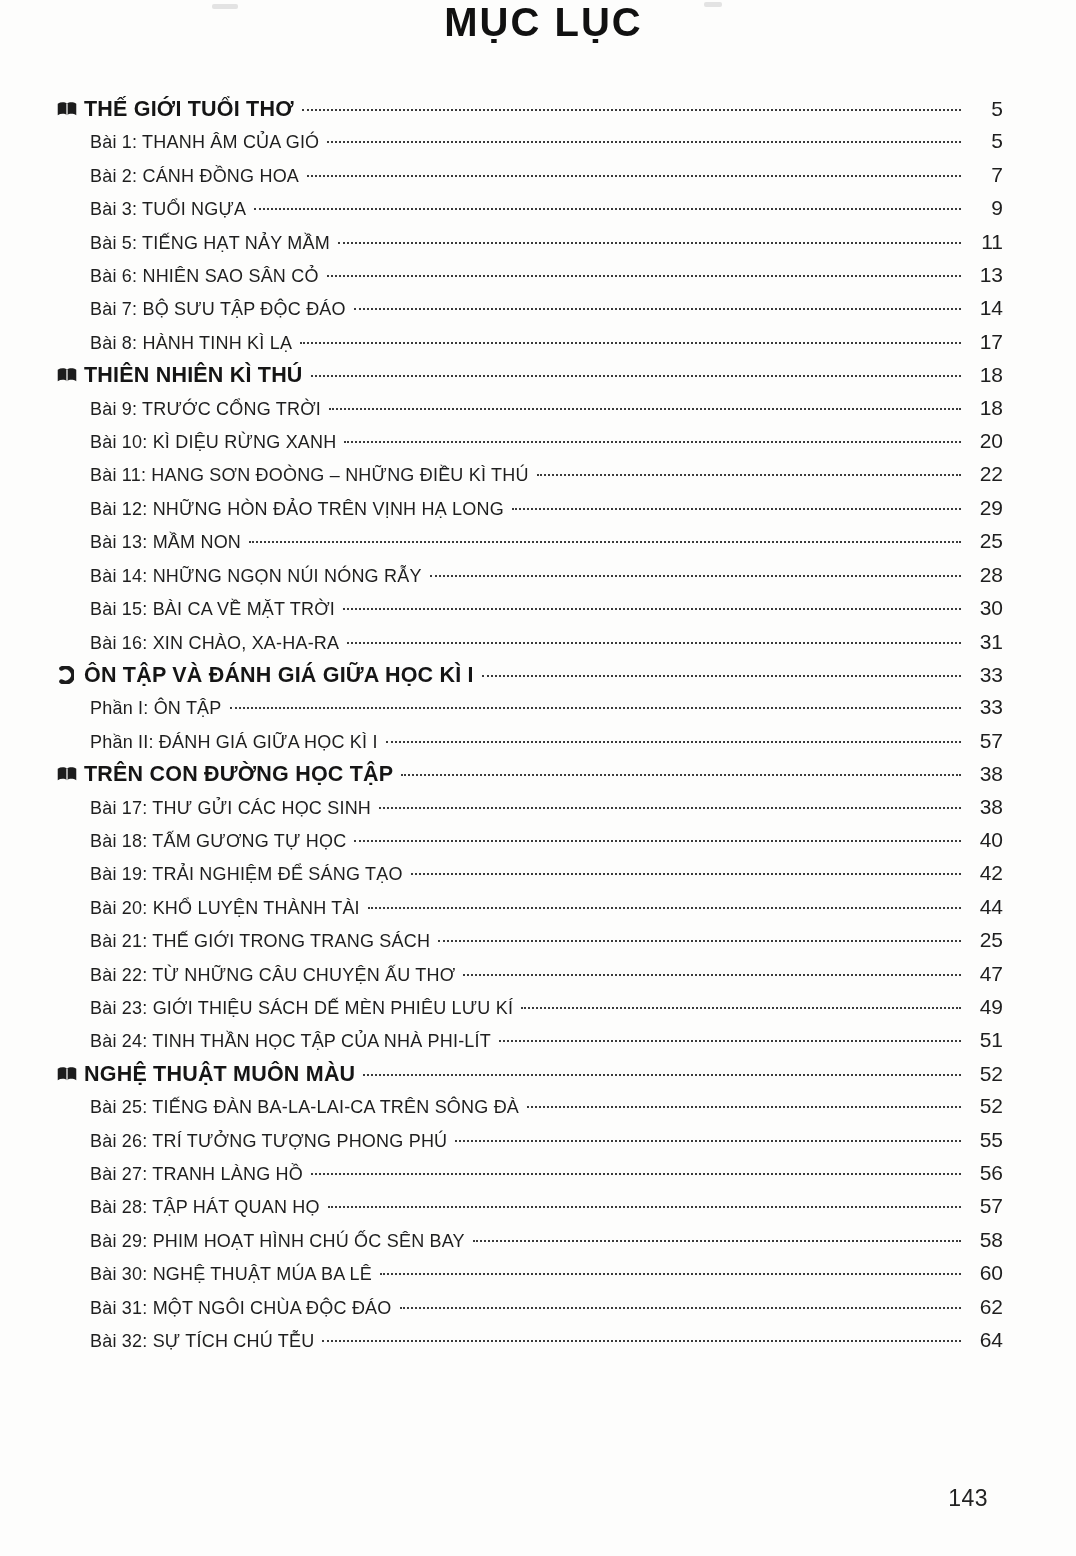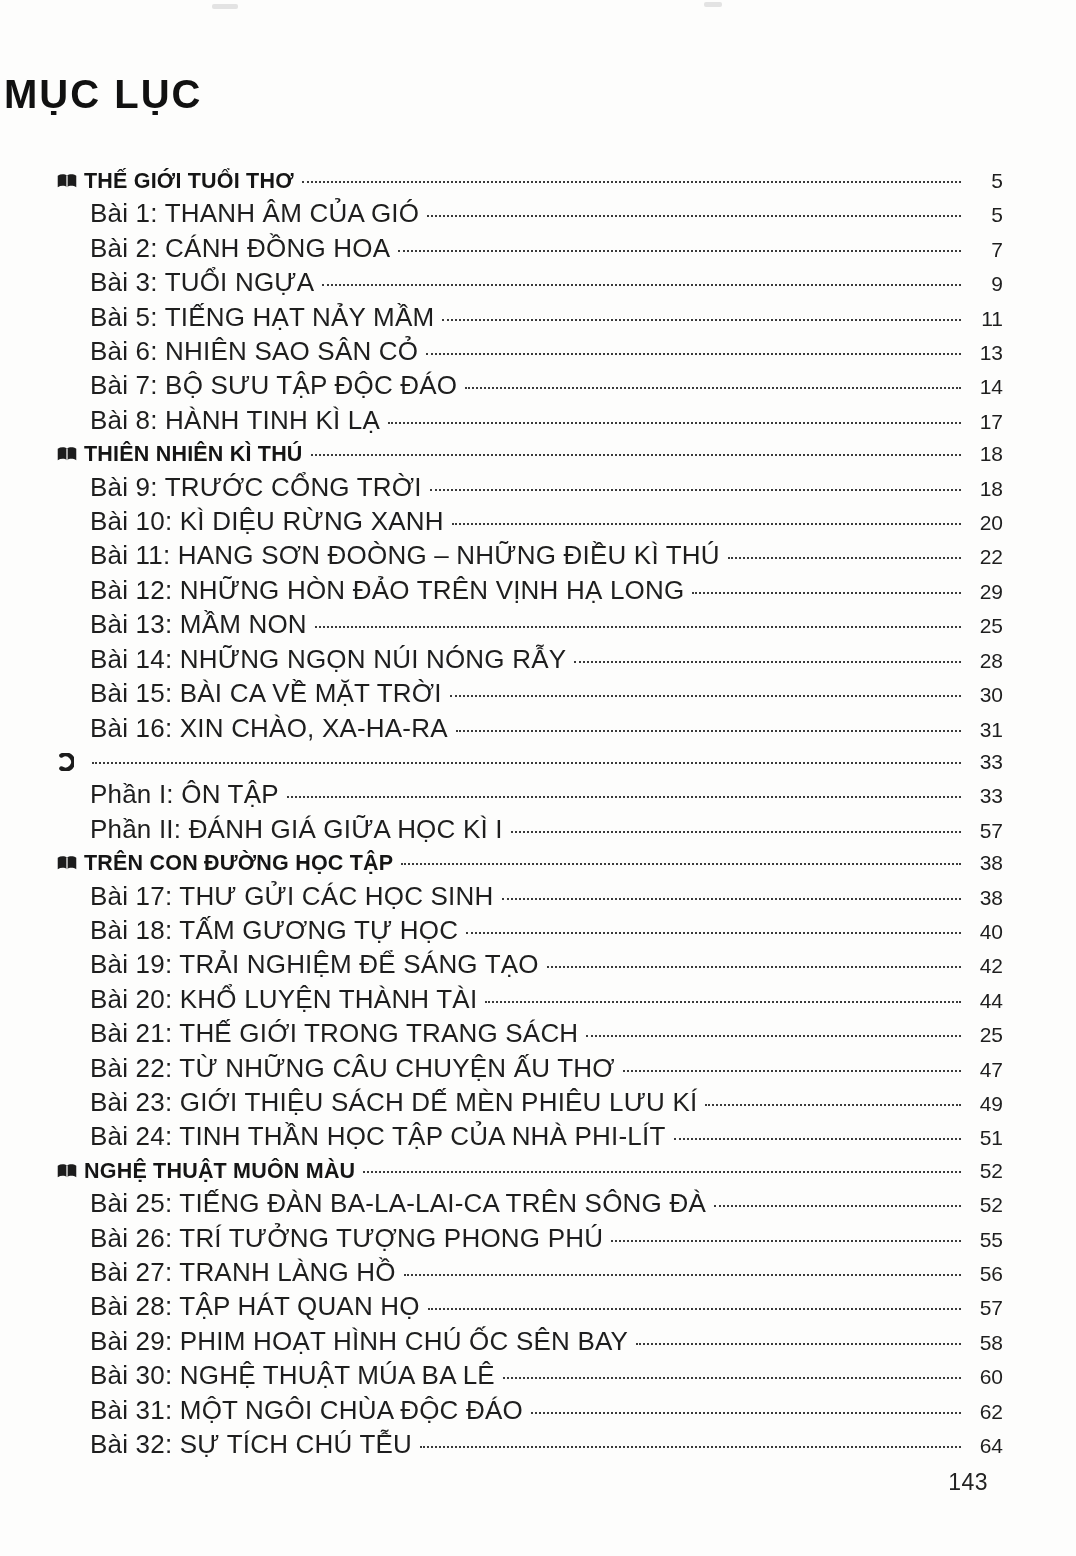--- a/index.html
+++ b/index.html
@@ -12,25 +12,25 @@
     position: relative;
     width: 1076px;
     height: 1556px;
     margin: 0 auto;
     background: #fdfdfc;
     color: #1f1f1f;
     overflow: hidden;
     box-sizing: border-box;
   }
   .title {
+    text-align: center;
     font-size: 40px;
     font-weight: 700;
     letter-spacing: 2px;
-    padding-top: 72px;
-    margin: 0 0 0 4px;
+    margin: 0 0 0 11px;
     color: #111;
   }
   .toc {
     padding: 48px 73px 0 56px;
   }
   .row {
     display: flex;
     align-items: baseline;
     line-height: 32.4px;
     white-space: nowrap;
@@ -39,21 +39,21 @@
     font-weight: 700;
     font-size: 21.5px;
     letter-spacing: 0.2px;
     color: #151515;
   }
   .entry-row {
     padding-left: 34px;
   }
   .entry-row .label {
     font-weight: 400;
-    font-size: 26px;
+    font-size: 18px;
     letter-spacing: 0.2px;
     color: #1e1e1e;
   }
   .icon {
     display: inline-flex;
     align-items: center;
     width: 28px;
     flex: 0 0 28px;
     position: relative;
     top: 2px;
@@ -70,21 +70,21 @@
     flex: 0 0 auto;
     min-width: 36px;
     text-align: right;
     font-size: 21px;
     color: #1e1e1e;
   }
   .section-row .pagenum { font-weight: 400; }
   .folio {
     position: absolute;
     right: 88px;
-    bottom: 60px;
+    bottom: 44px;
     font-size: 23px;
     color: #222;
     letter-spacing: 0.5px;
   }
   
   .scan-mark {
     position: absolute;
     background: #c9c9c9;
     opacity: 0.5;
     border-radius: 2px;
@@ -216,20 +216,21 @@
     <span class="leader"></span>
     <span class="pagenum">31</span>
   </div>
 
   <div class="row section-row">
     <span class="icon">
           <svg id="svg-review" viewBox="0 0 22 22" width="18" height="18" aria-hidden="true">
     <path d="M6.5 3.2 A9.3 9.3 0 1 1 6.5 18.8" fill="none" stroke="#1c1c1c" stroke-width="5.2" stroke-linecap="round"></path>
   </svg>
         </span>
+    <span class="label">ÔN TẬP VÀ ĐÁNH GIÁ GIỮA HỌC KÌ I</span>
     <span class="leader"></span>
     <span class="pagenum">33</span>
   </div>
 
   <div class="row entry-row">
     <span class="label">Phần I: ÔN TẬP</span>
     <span class="leader"></span>
     <span class="pagenum">33</span>
   </div>
 

